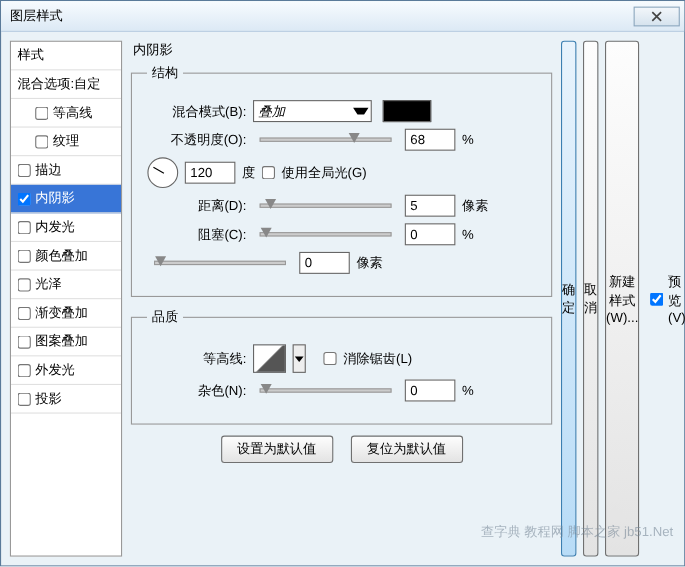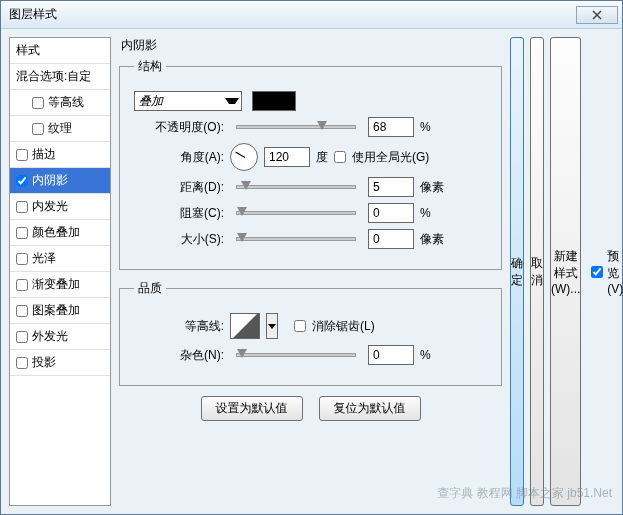--- a/index.html
+++ b/index.html
@@ -35,21 +35,21 @@
 .contour-btn { width: 12px; height: 26px; border: 1px solid #666; background: #eee; display: flex; align-items: center; justify-content: center; }
 .btn-row { display: flex; gap: 16px; justify-content: center; margin-top: 4px; }
 .btn { padding: 3px 14px; background: linear-gradient(#fdfdfd, #e3e3e3); border: 1px solid #707070; border-radius: 3px; cursor: pointer; }
 .rpanel { width: 104px; display: flex; flex-direction: row; gap: 6px; align-items: stretch; }
 .rbtn { padding: 3px 0; background: linear-gradient(#fdfdfd, #e3e3e3); border: 1px solid #707070; border-radius: 3px; text-align: center; cursor: pointer; }
 .rbtn.primary { background: linear-gradient(#e8f3fc, #b8dcf7); border-color: #3c7fb1; }
 .preview-chk { display: flex; align-items: center; gap: 4px; padding: 2px 4px; }
 .preview-box { width: 62px; height: 62px; background: #ddd; border: 1px solid #aaa; margin: 6px auto 0; display: flex; align-items: center; justify-content: center; }
 .preview-inner { width: 30px; height: 30px; background: #ccc; border: 1px solid #999; }
 .chk { width: 12px; height: 12px; }
-.watermark { position: absolute; right: 10px; bottom: 12px; color: #7a8a99; opacity: .6; pointer-events: none; }
+.watermark { position: absolute; right: 10px; bottom: 22px; color: #7a8a99; opacity: .6; pointer-events: none; }
 </style>
 </head>
 <body>
 
 <div class="window">
   <div class="titlebar">
     <span class="titlebar-text">图层样式</span>
     <div class="close-btn">
       <svg width="10" height="10">
           <path d="M1 1 L9 9 M9 1 L1 9" stroke="#444" stroke-width="1.5"></path>
@@ -109,38 +109,38 @@
     </div>
 
     <div class="main">
       <div class="panels">
         <div style="margin:0 0 4px 2px;">内阴影</div>
 
         <fieldset>
           <legend>结构</legend>
 
           <div class="row">
+            <span class="lbl">混合模式(B):</span>
             <div class="combo">
               <span>叠加</span>
               <span class="combo-arrow"></span>
             </div>
             <div class="swatch"></div>
           </div>
 
           <div class="row">
             <span class="lbl">不透明度(O):</span>
             <div class="slider">
                 <div class="slider-thumb" style="left:68%"></div>
               </div>
             <input class="numbox" value="68" style="">
             <span class="unit">%</span>
           </div>
 
           <div class="row">
-            <span class="lbl">角度(A):</span>
             <div class="dial-wrap">
               <div class="dial">
                   <div class="dial-hand"></div>
                 </div>
               <input class="numbox" value="120" style="">
               <span>度</span>
               <input type="checkbox" class="chk" style="">
               <span>使用全局光(G)</span>
             </div>
           </div>
@@ -157,21 +157,20 @@
           <div class="row">
             <span class="lbl">阻塞(C):</span>
             <div class="slider">
                 <div class="slider-thumb" style="left:0%"></div>
               </div>
             <input class="numbox" value="0" style="">
             <span class="unit">%</span>
           </div>
 
           <div class="row">
-            <span class="lbl">大小(S):</span>
             <div class="slider">
                 <div class="slider-thumb" style="left:0%"></div>
               </div>
             <input class="numbox" value="0" style="">
             <span class="unit">像素</span>
           </div>
         </fieldset>
 
         <fieldset>
           <legend>品质</legend>

